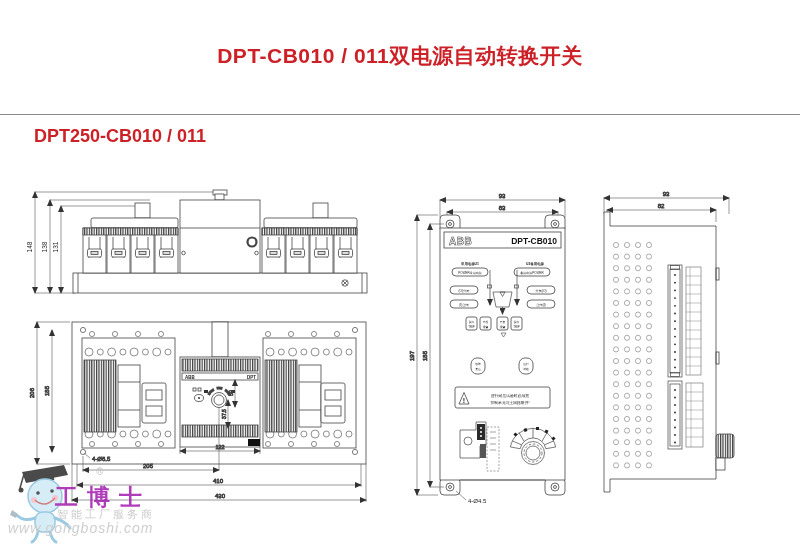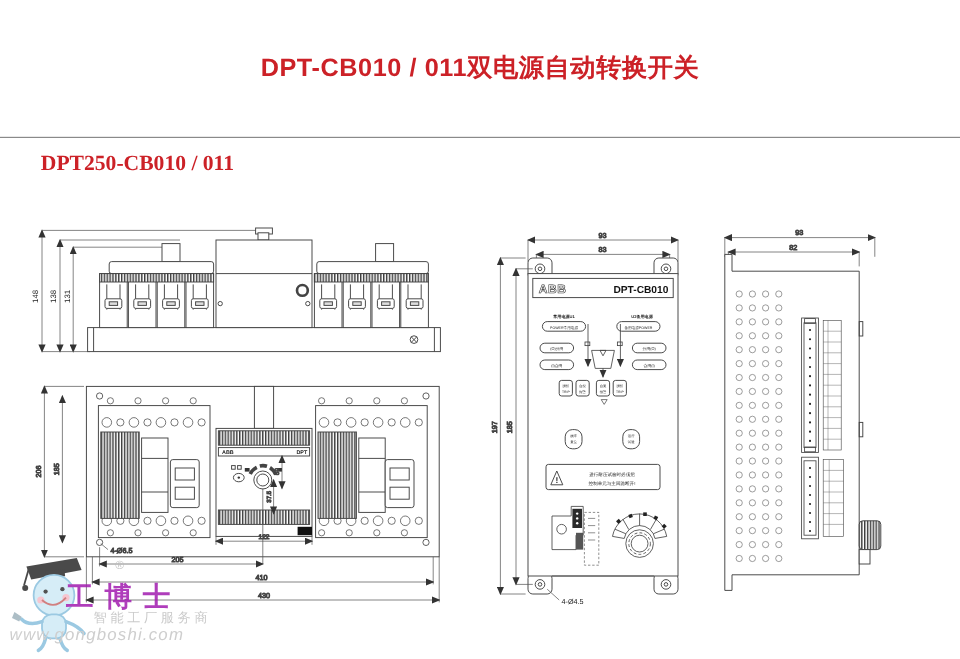--- a/index.html
+++ b/index.html
@@ -3,26 +3,26 @@
 <meta charset="utf-8">
 <style>
   html,body{margin:0;padding:0;}
   body{width:800px;height:549px;background:#fff;position:relative;overflow:hidden;
        font-family:"Liberation Sans","DejaVu Sans",sans-serif;}
   .header{position:absolute;left:0;top:42px;width:800px;text-align:center;}
   .titlewrap{display:inline-block;text-align:right;}
   .title{font-size:21px;font-weight:bold;color:#cc2127;letter-spacing:.5px;}
   .subtitle{font-size:15px;color:#cc2127;margin-top:6px;}
   .rule{position:absolute;left:0;top:114px;width:800px;border-top:1px solid #8a8a8a;height:0;}
-  .section{position:absolute;left:34px;top:126px;font-size:18px;font-weight:bold;color:#cc2127;font-family:Liberation Serif, serif;}
+  .section{position:absolute;left:34px;top:126px;font-size:18px;font-weight:bold;color:#cc2127;}
   svg text{font-family:"Liberation Sans","DejaVu Sans",sans-serif;}
   .drawings{position:absolute;left:0;top:0;z-index:1;}
   .watermark{position:absolute;left:0;top:458px;width:240px;height:91px;z-index:2;opacity:.85;}
   .wm-name{position:absolute;left:55px;top:24px;font-size:23px;color:#a21caf;letter-spacing:9px;font-weight:bold;}
-  .wm-tag{position:absolute;left:57px;top:49px;font-size:11px;color:#c2c2c2;letter-spacing:3px;margin-left:21px;}
+  .wm-tag{position:absolute;left:57px;top:49px;font-size:11px;color:#c2c2c2;letter-spacing:3px;}
   .wm-url{position:absolute;left:8px;top:62px;font-size:14px;color:#c6c6c6;letter-spacing:1px;font-style:italic;}
   .wm-reg{position:absolute;left:96px;top:8px;font-size:10px;color:#bbb;}
 </style>
 </head>
 <body>
 
 <div class="header">
   <div class="titlewrap">
     <div class="title">DPT-CB010 / 011双电源自动转换开关</div>
   </div>

